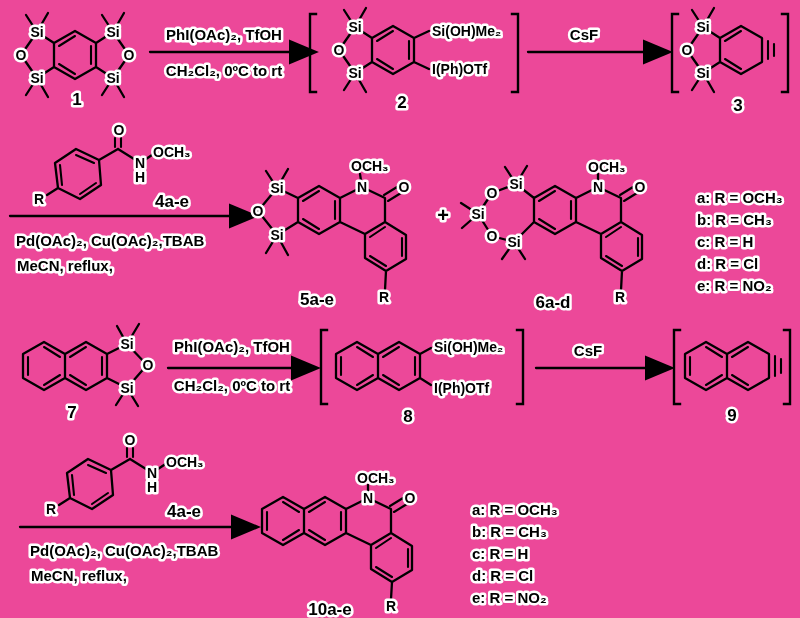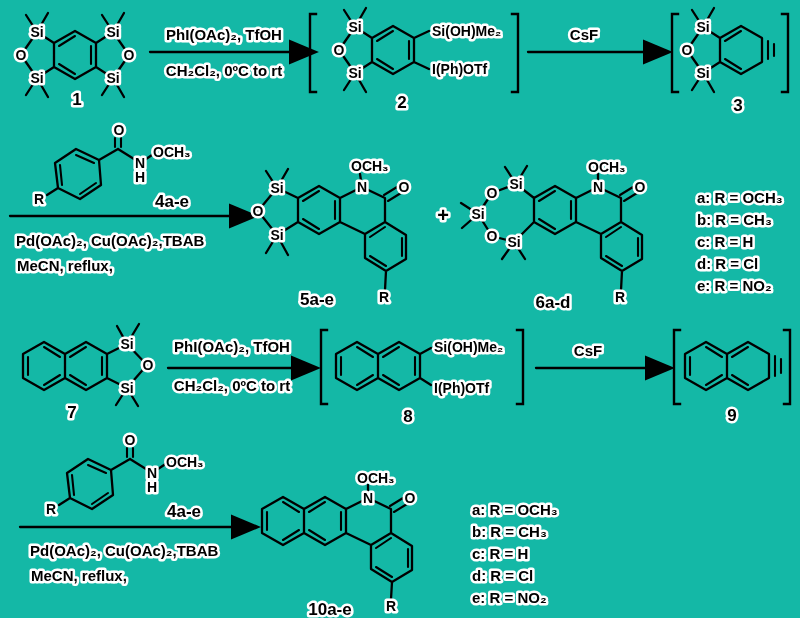--- a/index.html
+++ b/index.html
@@ -1,16 +1,16 @@
 <!DOCTYPE html>
 <html><head>
 <meta charset="utf-8">
 <style>
   html,body{margin:0;padding:0;background:#fff;}
-  .stage{width:800px;height:618px;background:#14b8a6;position:relative;overflow:hidden;}
+  .stage{width:800px;height:618px;background:#ec4899;position:relative;overflow:hidden;}
   svg{display:block;}
   svg text{
     font-family:"Liberation Sans","DejaVu Sans",sans-serif;
     font-weight:bold; fill:#000;
     paint-order:stroke fill; stroke:#fff; stroke-width:5px; stroke-linejoin:round;
   }
   .mid{text-anchor:middle;}
   .ls{text-anchor:start;}
   .a14{font-size:14px;}
   .r15{font-size:15px;}

